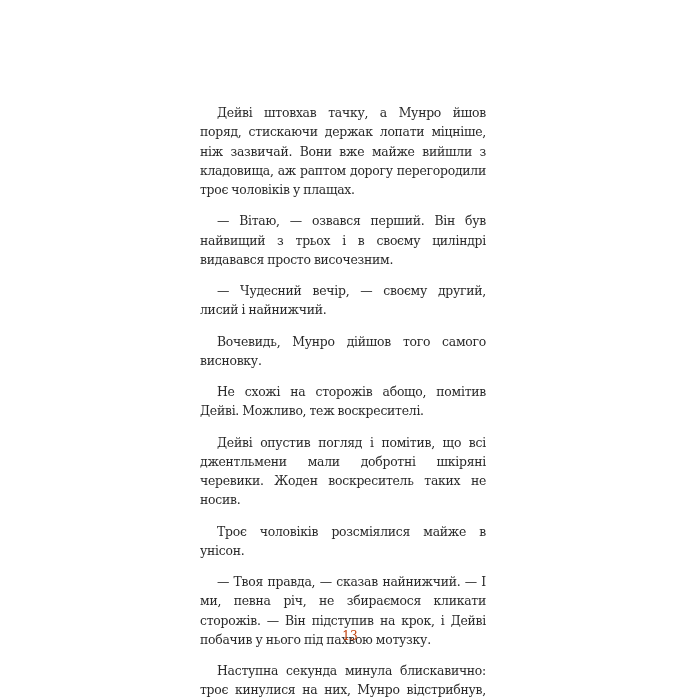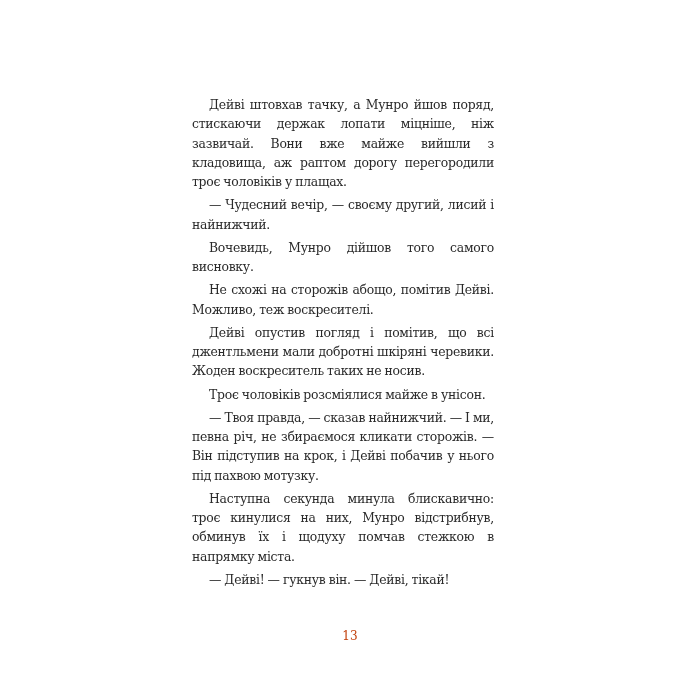--- a/index.html
+++ b/index.html
@@ -28,41 +28,42 @@
       width: 310px;
       font-family: "DejaVu Serif", "Liberation Serif", serif;
       font-size: 12.4px;
       line-height: 19.25px;
       color: #2a2a2a;
       text-align: justify;
       letter-spacing: -0.25px;
       word-spacing: -0.5px;
     }
     .para {
-      margin: 4px;
+      margin: 12px;
       text-indent: 17px;
       hyphens: manual;
     }
     .page-number {
       position: absolute;
       left: 0;
       width: 700px;
       top: 629px;
       text-align: center;
       font-family: "DejaVu Serif", "Liberation Serif", serif;
       font-size: 12px;
       color: #c2410c;
     }
   </style>
 </head>
 <body>
 
 <div class="page">
   <div class="text-block">
     <p class="para">Дейві штовхав тачку, а Мунро йшов поряд, стискаючи держак лопати міцніше, ніж зазвичай. Вони вже майже вийшли з кладовища, аж раптом дорогу перегородили троє чоловіків у плащах.</p>
+    <p class="para">— Вітаю, — озвався перший. Він був найвищий з трьох і в своєму циліндрі видавався просто височезним.</p>
     <p class="para">— Чудесний вечір, — своєму другий, лисий і найнижчий.</p>
     <p class="para">Вочевидь, Мунро дійшов того самого висновку.</p>
     <p class="para">Не схожі на сторожів абощо, помітив Дейві. Можливо, теж воскресителі.</p>
     <p class="para">Дейві опустив погляд і помітив, що всі джентльмени мали добротні шкіряні черевики. Жоден воскреситель таких не носив.</p>
     <p class="para">Троє чоловіків розсміялися майже в унісон.</p>
     <p class="para">— Твоя правда, — сказав найнижчий. — І ми, певна річ, не збираємося кликати сторожів. — Він підступив на крок, і Дейві побачив у нього під пахвою мотузку.</p>
     <p class="para">Наступна секунда минула блискавично: троє кинулися на них, Мунро відстрибнув, обминув їх і щодуху помчав стежкою в напрямку міста.</p>
     <p class="para">— Дейві! — гукнув він. — Дейві, тікай!</p>
 
   </div>

